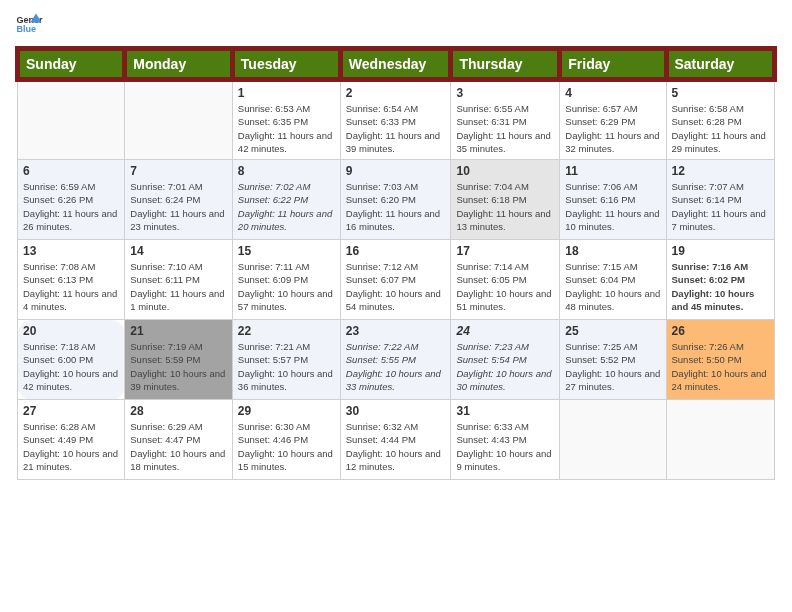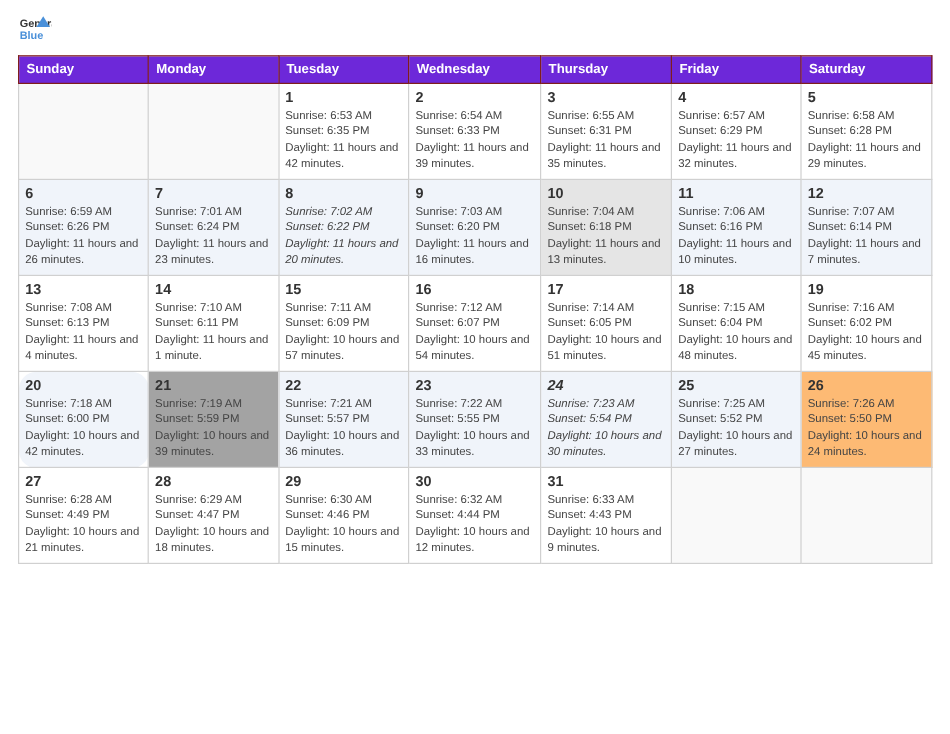--- a/index.html
+++ b/index.html
@@ -43,27 +43,27 @@
     .subtitle {
       font-size: 14px;
       color: #555;
     }
     .calendar {
       width: 100%;
       border-collapse: collapse;
       font-size: 10px;
     }
     .calendar th {
-      background: #6d28d9;
+      background: #4d7c0f;
       color: #fff;
       padding: 5px 6px;
       text-align: left;
-      font-size: 11px;
+      font-size: 14px;
       font-weight: bold;
-      border: 1px solid #7f1d1d;
+      border: 5px solid #7f1d1d;
     }
     .calendar td {
       border: 1px solid #d0d0d0;
       padding: 4px 5px;
       vertical-align: top;
       width: 113px;
       height: 80px;
       background: #fff;
     }
     .calendar tr:nth-child(even) td {
@@ -226,21 +226,21 @@
 Daylight: 10 hours and 51 minutes.</div>
           </td>
           <td>
             <span class="day-number">18</span>
             <div class="day-info" style="white-space: pre-line;">Sunrise: 7:15 AM
 Sunset: 6:04 PM
 Daylight: 10 hours and 48 minutes.</div>
           </td>
           <td>
             <span class="day-number">19</span>
-            <div class="day-info" style="white-space: pre-line;">Sunrise: 7:16 AM
+            <div class="day-info" style="white-space: pre-line; font-weight: bold;">Sunrise: 7:16 AM
 Sunset: 6:02 PM
 Daylight: 10 hours and 45 minutes.</div>
           </td>
         </tr>
         <tr>
           <td style="background: rgb(240, 244, 250); border-radius: 14px;">
             <span class="day-number">20</span>
             <div class="day-info" style="white-space: pre-line;">Sunrise: 7:18 AM
 Sunset: 6:00 PM
 Daylight: 10 hours and 42 minutes.</div>
@@ -252,21 +252,21 @@
 Daylight: 10 hours and 39 minutes.</div>
           </td>
           <td style="background: rgb(240, 244, 250);">
             <span class="day-number">22</span>
             <div class="day-info" style="white-space: pre-line;">Sunrise: 7:21 AM
 Sunset: 5:57 PM
 Daylight: 10 hours and 36 minutes.</div>
           </td>
           <td style="background: rgb(240, 244, 250);">
             <span class="day-number">23</span>
-            <div class="day-info" style="white-space: pre-line;">Sunrise: 7:22 AM
+            <div class="day-info" style="white-space: pre-line; font-style: italic;">Sunrise: 7:22 AM
 Sunset: 5:55 PM
 Daylight: 10 hours and 33 minutes.</div>
           </td>
           <td style="background: rgb(240, 244, 250); font-style: italic;">
             <span class="day-number">24</span>
             <div class="day-info" style="white-space: pre-line;">Sunrise: 7:23 AM
 Sunset: 5:54 PM
 Daylight: 10 hours and 30 minutes.</div>
           </td>
           <td style="background: rgb(240, 244, 250);">

